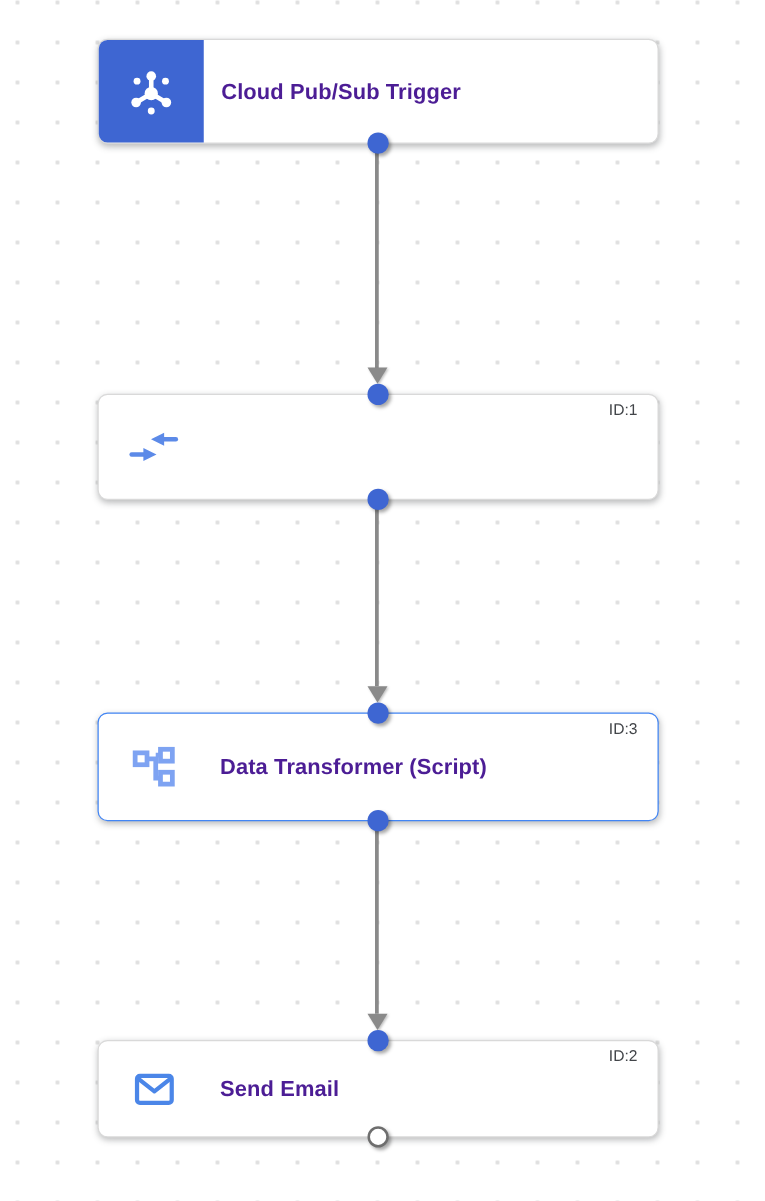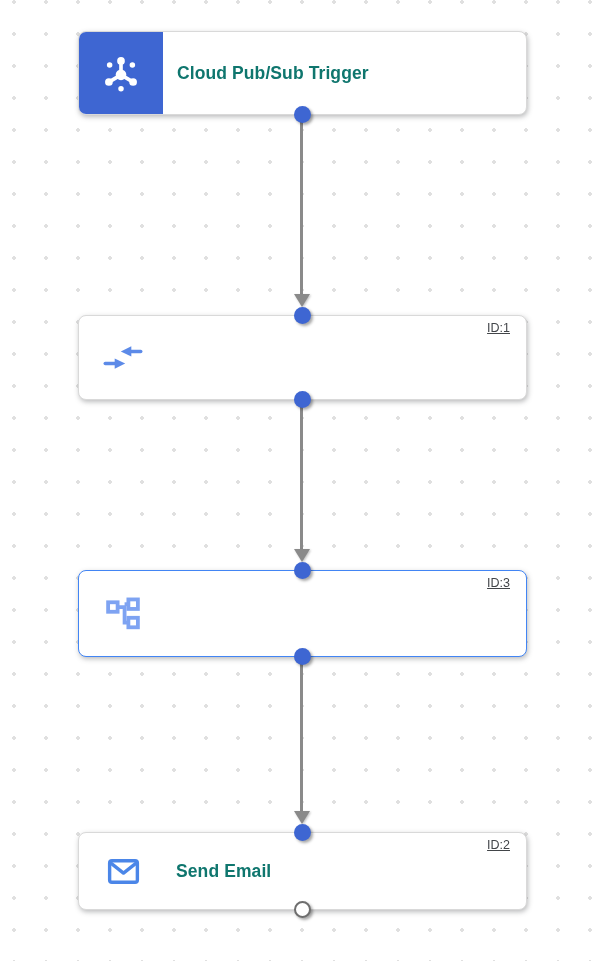--- a/index.html
+++ b/index.html
@@ -84,37 +84,36 @@
     margin-left: 22px;
     flex: none;
     display: flex;
     align-items: center;
     justify-content: center;
   }
 
   .node-label {
     font-size: 17.5px;
     font-weight: 700;
-    color: #0f766e;
+    color: #4c1d95;
     letter-spacing: 0.1px;
     white-space: nowrap;
   }
   .node-trigger .node-label { margin-left: 14px; }
   .node-mapping .node-label,
   .node-transform .node-label,
   .node-email .node-label { margin-left: 31px; }
 
   .id-label {
     position: absolute;
     top: 5px;
     right: 16px;
     font-size: 12.5px;
     font-weight: 400;
     color: #424549;
-    text-decoration: underline;
   }
 
   
   .port {
     position: absolute;
     left: 50%;
     width: 17px;
     height: 17px;
     margin-left: -8.5px;
     border-radius: 50%;
@@ -192,20 +191,21 @@
       <svg viewBox="0 0 24 24" width="38" height="38">
         <g fill="none" stroke="#7ea3f2" stroke-width="2.4">
           <rect x="2.6" y="4.6" width="6" height="6"></rect>
           <rect x="15.4" y="2.8" width="6" height="6"></rect>
           <rect x="15.4" y="14.4" width="6" height="6"></rect>
           <path d="M8.6 7.6 H 13 V 17.4 H 15.4"></path>
           <path d="M13 5.8 H 15.4"></path>
         </g>
       </svg>
     </div>
+    <div class="node-label">Data Transformer (Script)</div>
     <div class="id-label">ID:3</div>
     <div class="port port-in"></div>
     <div class="port port-out"></div>
   </div>
 
   <div class="node node-email">
     <div class="task-icon">
       <svg viewBox="0 0 24 24" width="37" height="37">
         <g fill="none" stroke="#4b86e8" stroke-width="2.2" stroke-linejoin="round">
           <rect x="3" y="5" width="18" height="14" rx="1.5"></rect>

